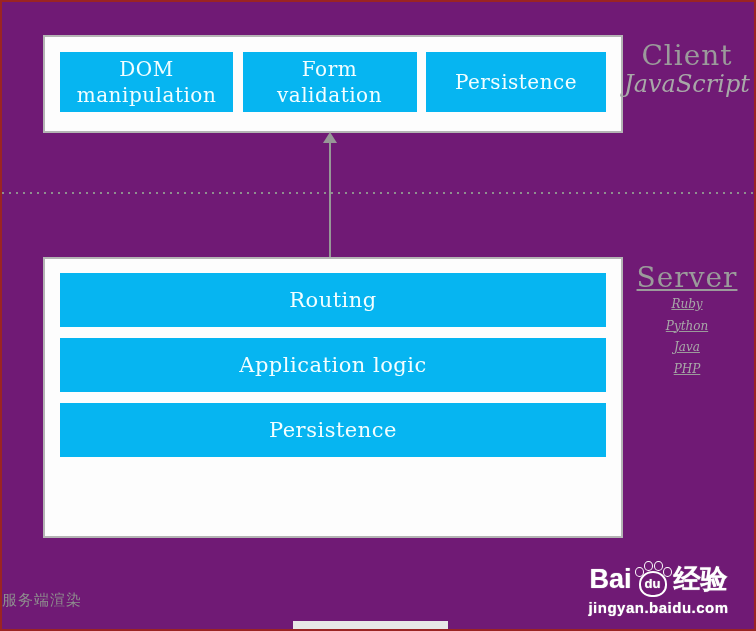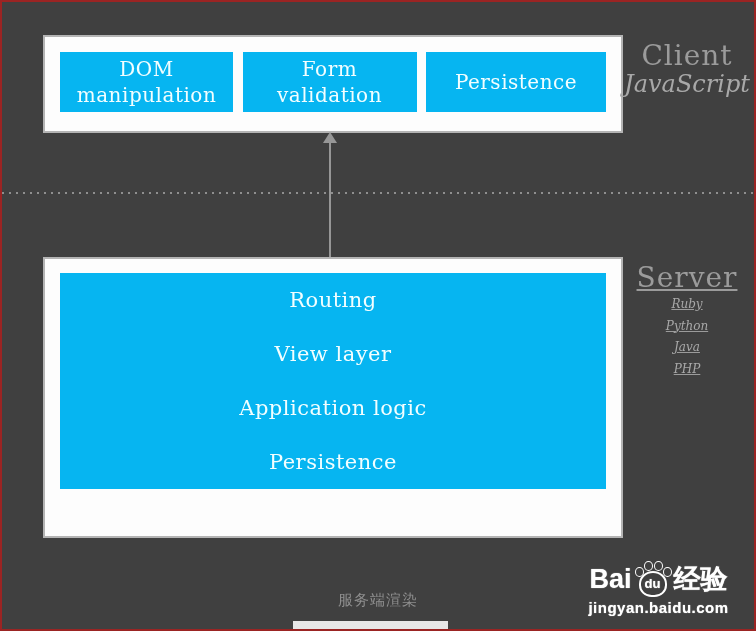--- a/index.html
+++ b/index.html
@@ -1,32 +1,32 @@
 <!DOCTYPE html>
 <html><head>
 <meta charset="utf-8">
 <style>
   html,body { margin:0; padding:0; background:#ffffff; }
   .stage {
     position:relative; width:756px; height:631px;
     box-sizing:border-box;
-    background:#404040;
+    background:#701a75;
     border:2px solid #9b2423;
     overflow:hidden;
     font-family:"DejaVu Serif", serif;
   }
   
   .group-box {
     position:absolute; box-sizing:border-box;
     background:#fdfdfd; border:2px solid #b4b4b4;
   }
   .client-box { left:41px; top:33px; width:580px; height:98px;
     display:flex; justify-content:space-between; padding:15px 15px 19px; }
   .server-box { left:41px; top:255px; width:580px; height:281px;
-    display:flex; flex-direction:column; padding:14px 15px 28px; }
+    display:flex; flex-direction:column; gap:11px; padding:14px 15px 28px; }
   
   .cyan {
     background:#06b5f1; color:#f2feff;
     display:flex; flex-direction:column; align-items:center; justify-content:center;
     text-align:center; letter-spacing:0.5px;
   }
   .client-block { height:60px; font-size:20px; line-height:26px; }
   .cb-0 { width:173px; } .cb-1 { width:174px; } .cb-2 { width:180px; }
   .server-bar { height:54px; flex:0 0 54px; font-size:21px; line-height:54px; }
   
@@ -42,21 +42,21 @@
     background:repeating-linear-gradient(to right,#8f8f8f 0 2px,transparent 2px 7px);
   }
   .arrow-line { position:absolute; left:327px; top:140px; width:2px; height:115px; background:#979797; }
   .arrow-head {
     position:absolute; left:321px; top:130px; width:0; height:0;
     border-left:7px solid transparent; border-right:7px solid transparent;
     border-bottom:11px solid #979797;
   }
   
   .caption {
-    position:absolute; left:0; top:589px; width:752px; text-align:center;
+    position:absolute; left:0; top:589px; width:752px; text-align:left;
     font-family:Liberation Serif, serif;
     font-size:15px; color:#8e8e8e; letter-spacing:1px;
   }
   
   .bottom-strip { position:absolute; left:291px; bottom:0; width:155px; height:8px; background:#e7e7e7; }
   
   .watermark {
     position:absolute; right:8px; bottom:12px; width:175px;
     color:#ffffff; text-shadow:0 0 1px #d2d2d2;
     font-family:"Liberation Sans", sans-serif; text-align:center;
@@ -99,21 +99,20 @@
     <div class="sub">JavaScript</div>
   </div>
 
   <div class="divider"></div>
 
   <div class="arrow-line"></div>
   <div class="arrow-head"></div>
 
   <div class="group-box server-box">
     <div class="cyan server-bar">Routing</div>
-    <div class="cyan server-bar">View layer</div>
     <div class="cyan server-bar">Application logic</div>
     <div class="cyan server-bar">Persistence</div>
   </div>
 
   <div class="side-label server-label">
     <div class="big">Server</div>
     <div class="lang">Ruby</div>
     <div class="lang">Python</div>
     <div class="lang">Java</div>
     <div class="lang">PHP</div>

